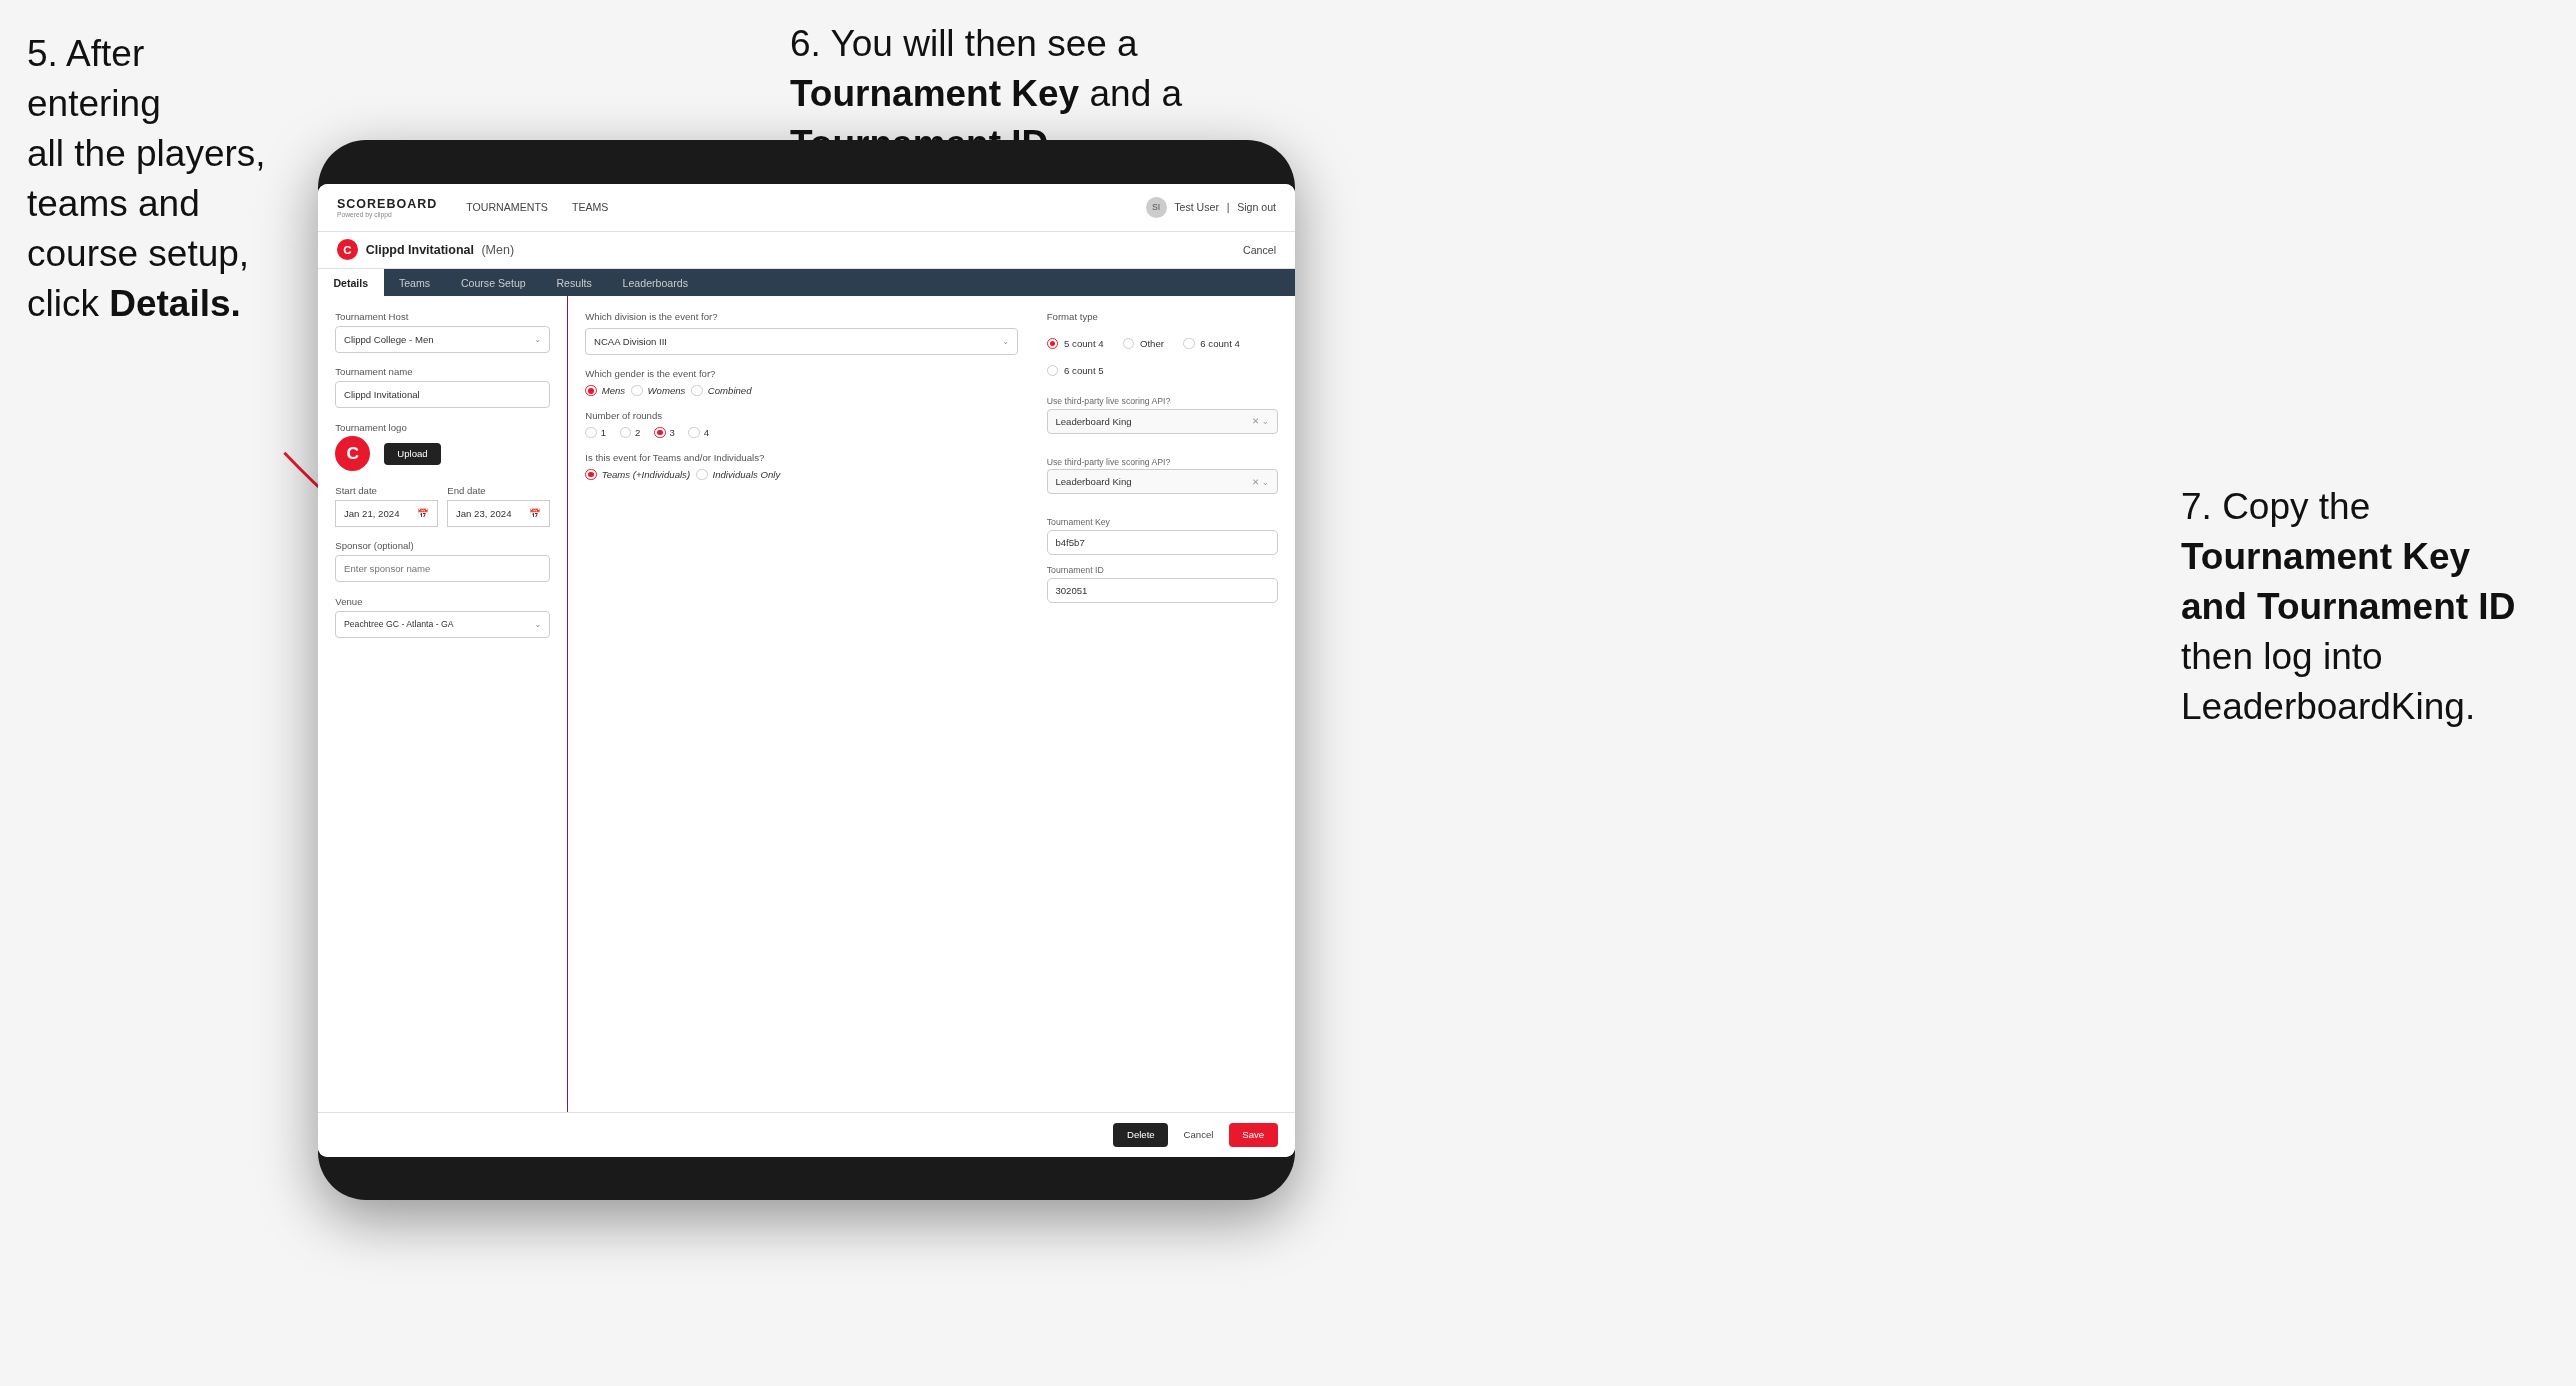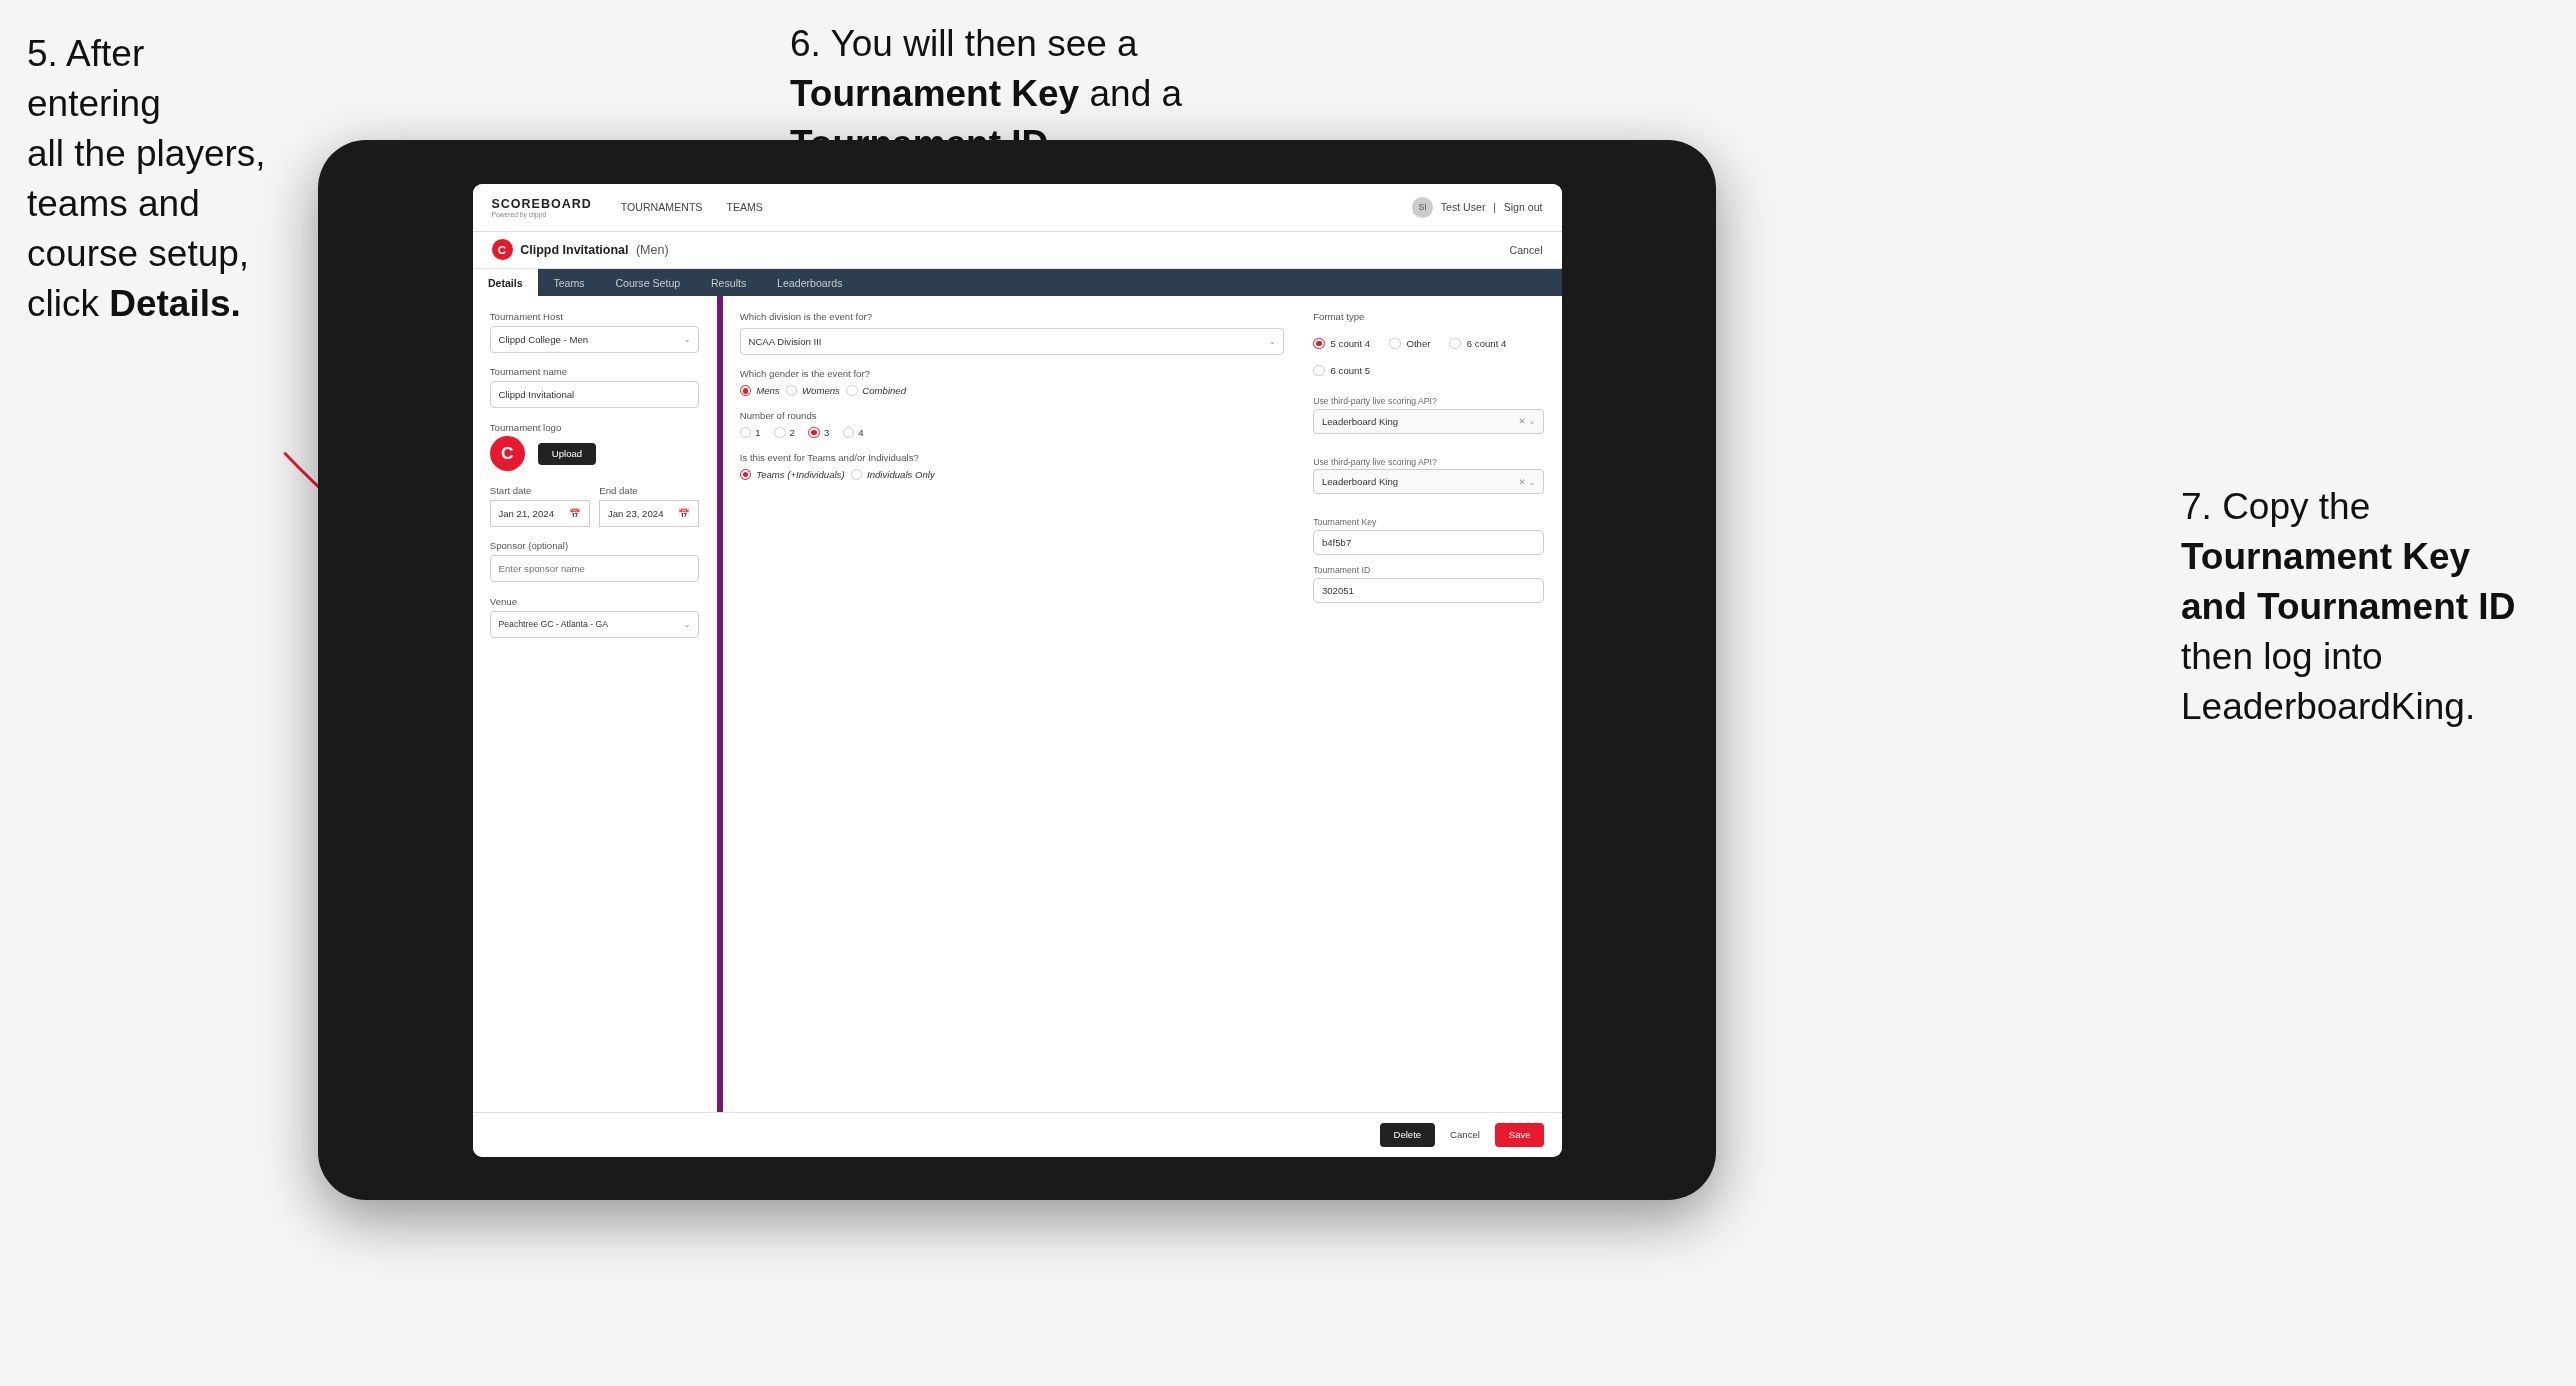--- a/index.html
+++ b/index.html
@@ -46,21 +46,21 @@
       width: 2576px;
       height: 1386px;
       pointer-events: none;
     }
 
     
     .tablet {
       position: absolute;
       left: 318px;
       top: 140px;
-      width: 1398px;
+      width: 977px;
       height: 1060px;
       background: #1a1a1a;
       border-radius: 48px;
       box-shadow: 0 19px 58px rgba(0,0,0,0.4);
       display: flex;
       align-items: center;
       justify-content: center;
     }
 
     .tablet-screen {
@@ -196,21 +196,21 @@
     .content {
       display: flex;
       flex: 1;
       overflow: hidden;
       background: #fff;
     }
 
     .left-column {
       width: 250px;
       padding: 14.5px 17.3px;
-      border-right: 6px solid #701a75;
+      border-right: 1px solid #701a75;
       flex-shrink: 0;
       overflow-y: auto;
     }
 
     .right-column {
       flex: 1;
       padding: 14.5px 17.3px;
       overflow-y: auto;
     }
 

